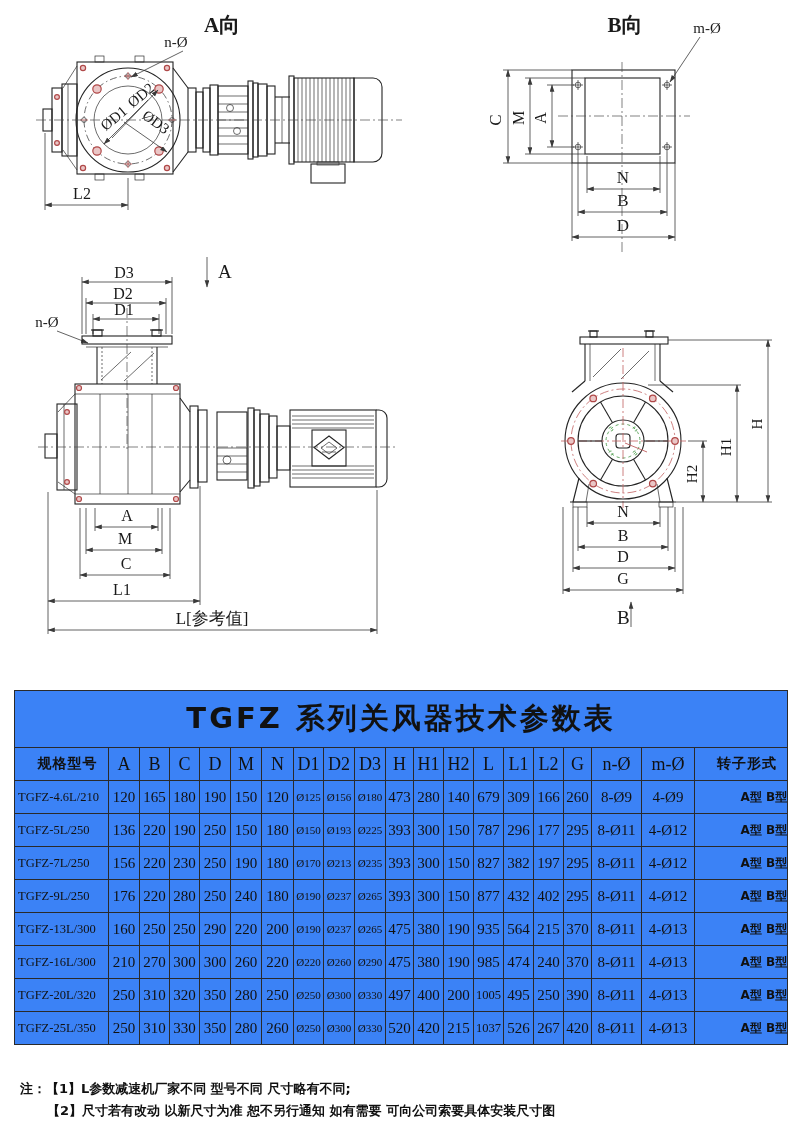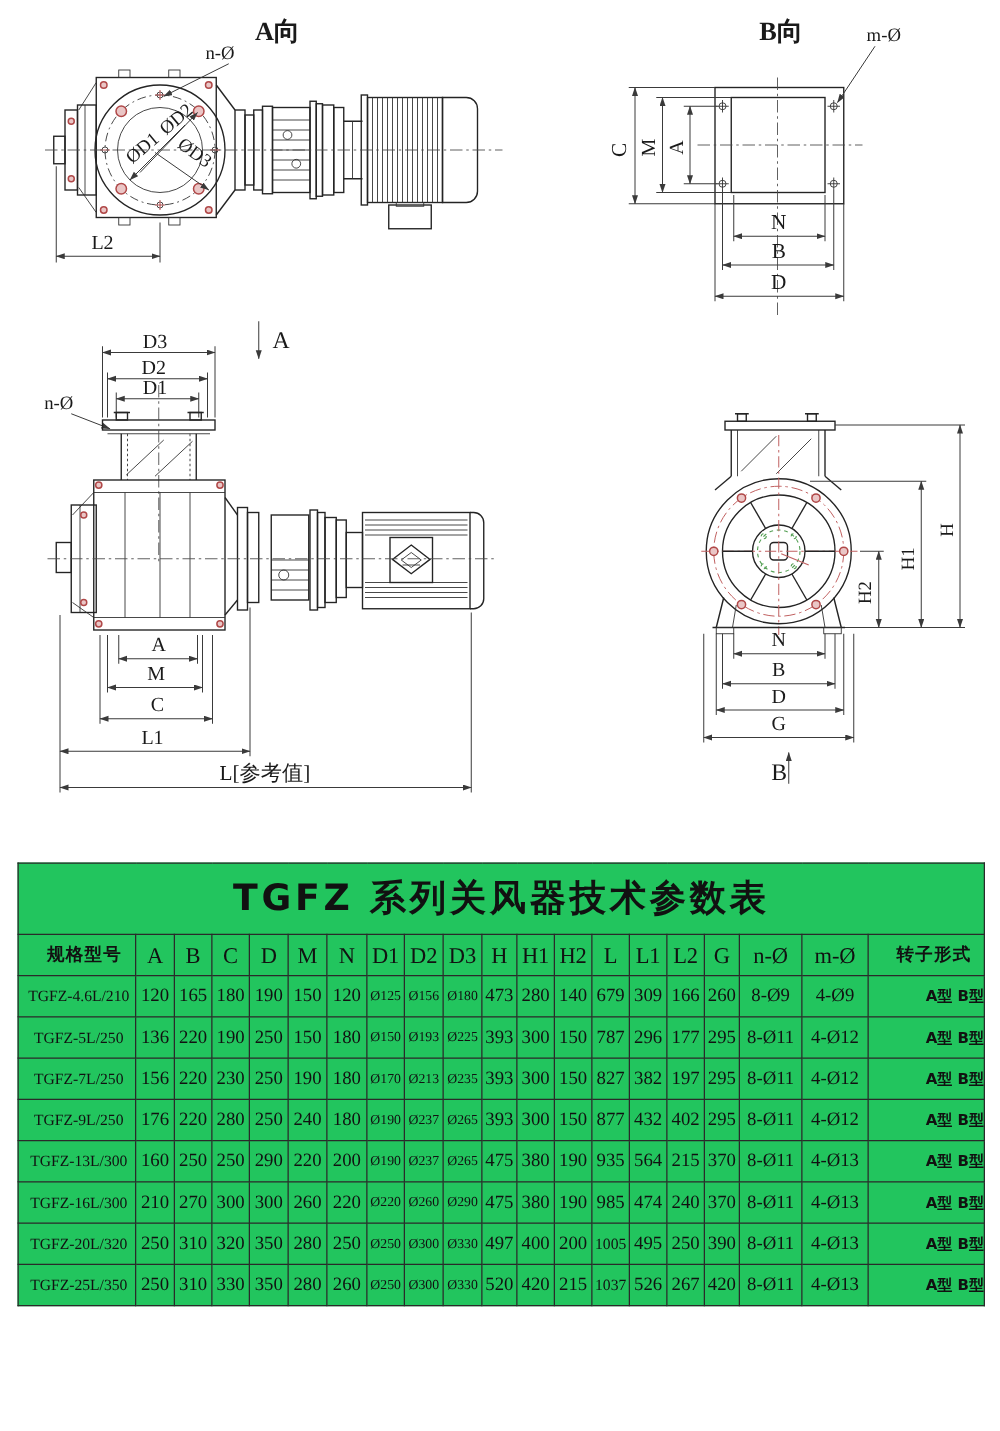--- a/index.html
+++ b/index.html
@@ -11,31 +11,31 @@
   svg .thin{stroke:#2e2e2e;stroke-width:0.7;fill:none;}
   svg .dim{stroke:#3a3a3a;stroke-width:0.8;fill:none;}
   svg .cl{stroke:#4a4a4a;stroke-width:0.7;fill:none;stroke-dasharray:10 3 2 3;}
   svg .redl{stroke:#c06060;stroke-width:0.9;fill:none;}
   svg .redcl{stroke:#c06060;stroke-width:0.8;fill:none;stroke-dasharray:9 3 2 3;}
   svg .greend{stroke:#55a055;stroke-width:0.9;fill:none;stroke-dasharray:3 3;}
   svg .rbolt{stroke:#b04848;stroke-width:1.2;fill:#eac6c6;}
   svg .hatch{stroke:#2e2e2e;stroke-width:0.7;fill:none;}
 
   table.ptable{position:absolute;left:14px;top:690px;width:688px;border-collapse:collapse;
-      table-layout:fixed;background:#22c55e;}
+      table-layout:fixed;background:#3b82f6;}
   table.ptable th,table.ptable td{border:1px solid #2a2a2a;padding:0;text-align:center;
       overflow:hidden;white-space:nowrap;color:#111;}
   table.ptable .title-cell{height:56px;font-family:"DejaVu Sans",sans-serif;font-weight:bold;
       font-size:29px;letter-spacing:3px;}
   table.ptable thead tr.hdr th{height:32px;font-family:"Liberation Serif",serif;
       font-weight:normal;font-size:18px;}
   table.ptable thead tr.hdr th.cn{font-family:"DejaVu Sans",sans-serif;font-weight:bold;
       font-size:14px;letter-spacing:1px;padding-left:12px;}
   table.ptable tbody td{height:32px;font-family:"Liberation Serif",serif;font-size:15px;}
-  table.ptable tbody td.model{font-size:12.5px;text-align:center;padding-left:3px;}
+  table.ptable tbody td.model{font-size:12.5px;text-align:left;padding-left:3px;}
   table.ptable tbody td.dsm{font-size:11px;font-family:Liberation Serif, serif;}
   table.ptable tbody td.tight{font-size:12.5px;font-family:Liberation Serif, serif;}
   table.ptable tbody td.rotor{font-family:"DejaVu Sans",sans-serif;font-weight:bold;
       font-size:12px;text-align:right;}
   .notes{position:absolute;left:20px;top:1078px;width:770px;
       font-family:"DejaVu Sans",sans-serif;font-weight:bold;font-size:13px;color:#101010;
       line-height:22px;}
   .notes .l2{padding-left:27px;}
 </style>
 </head>
@@ -689,14 +689,18 @@
           <td>526</td>
           <td>267</td>
           <td>420</td>
           <td>8-Ø11</td>
           <td>4-Ø13</td>
           <td class="rotor">A型 B型</td>
         </tr>
       </tbody>
   </table>
 
+  <div class="notes">
+    <div><span>注：</span><span>【1】L参数减速机厂家不同 型号不同 尺寸略有不同;</span></div>
+    <div class="l2"><span>【2】尺寸若有改动 以新尺寸为准 恕不另行通知 如有需要 可向公司索要具体安装尺寸图</span></div>
+  </div>
 
 </div>
 
 </body></html>

